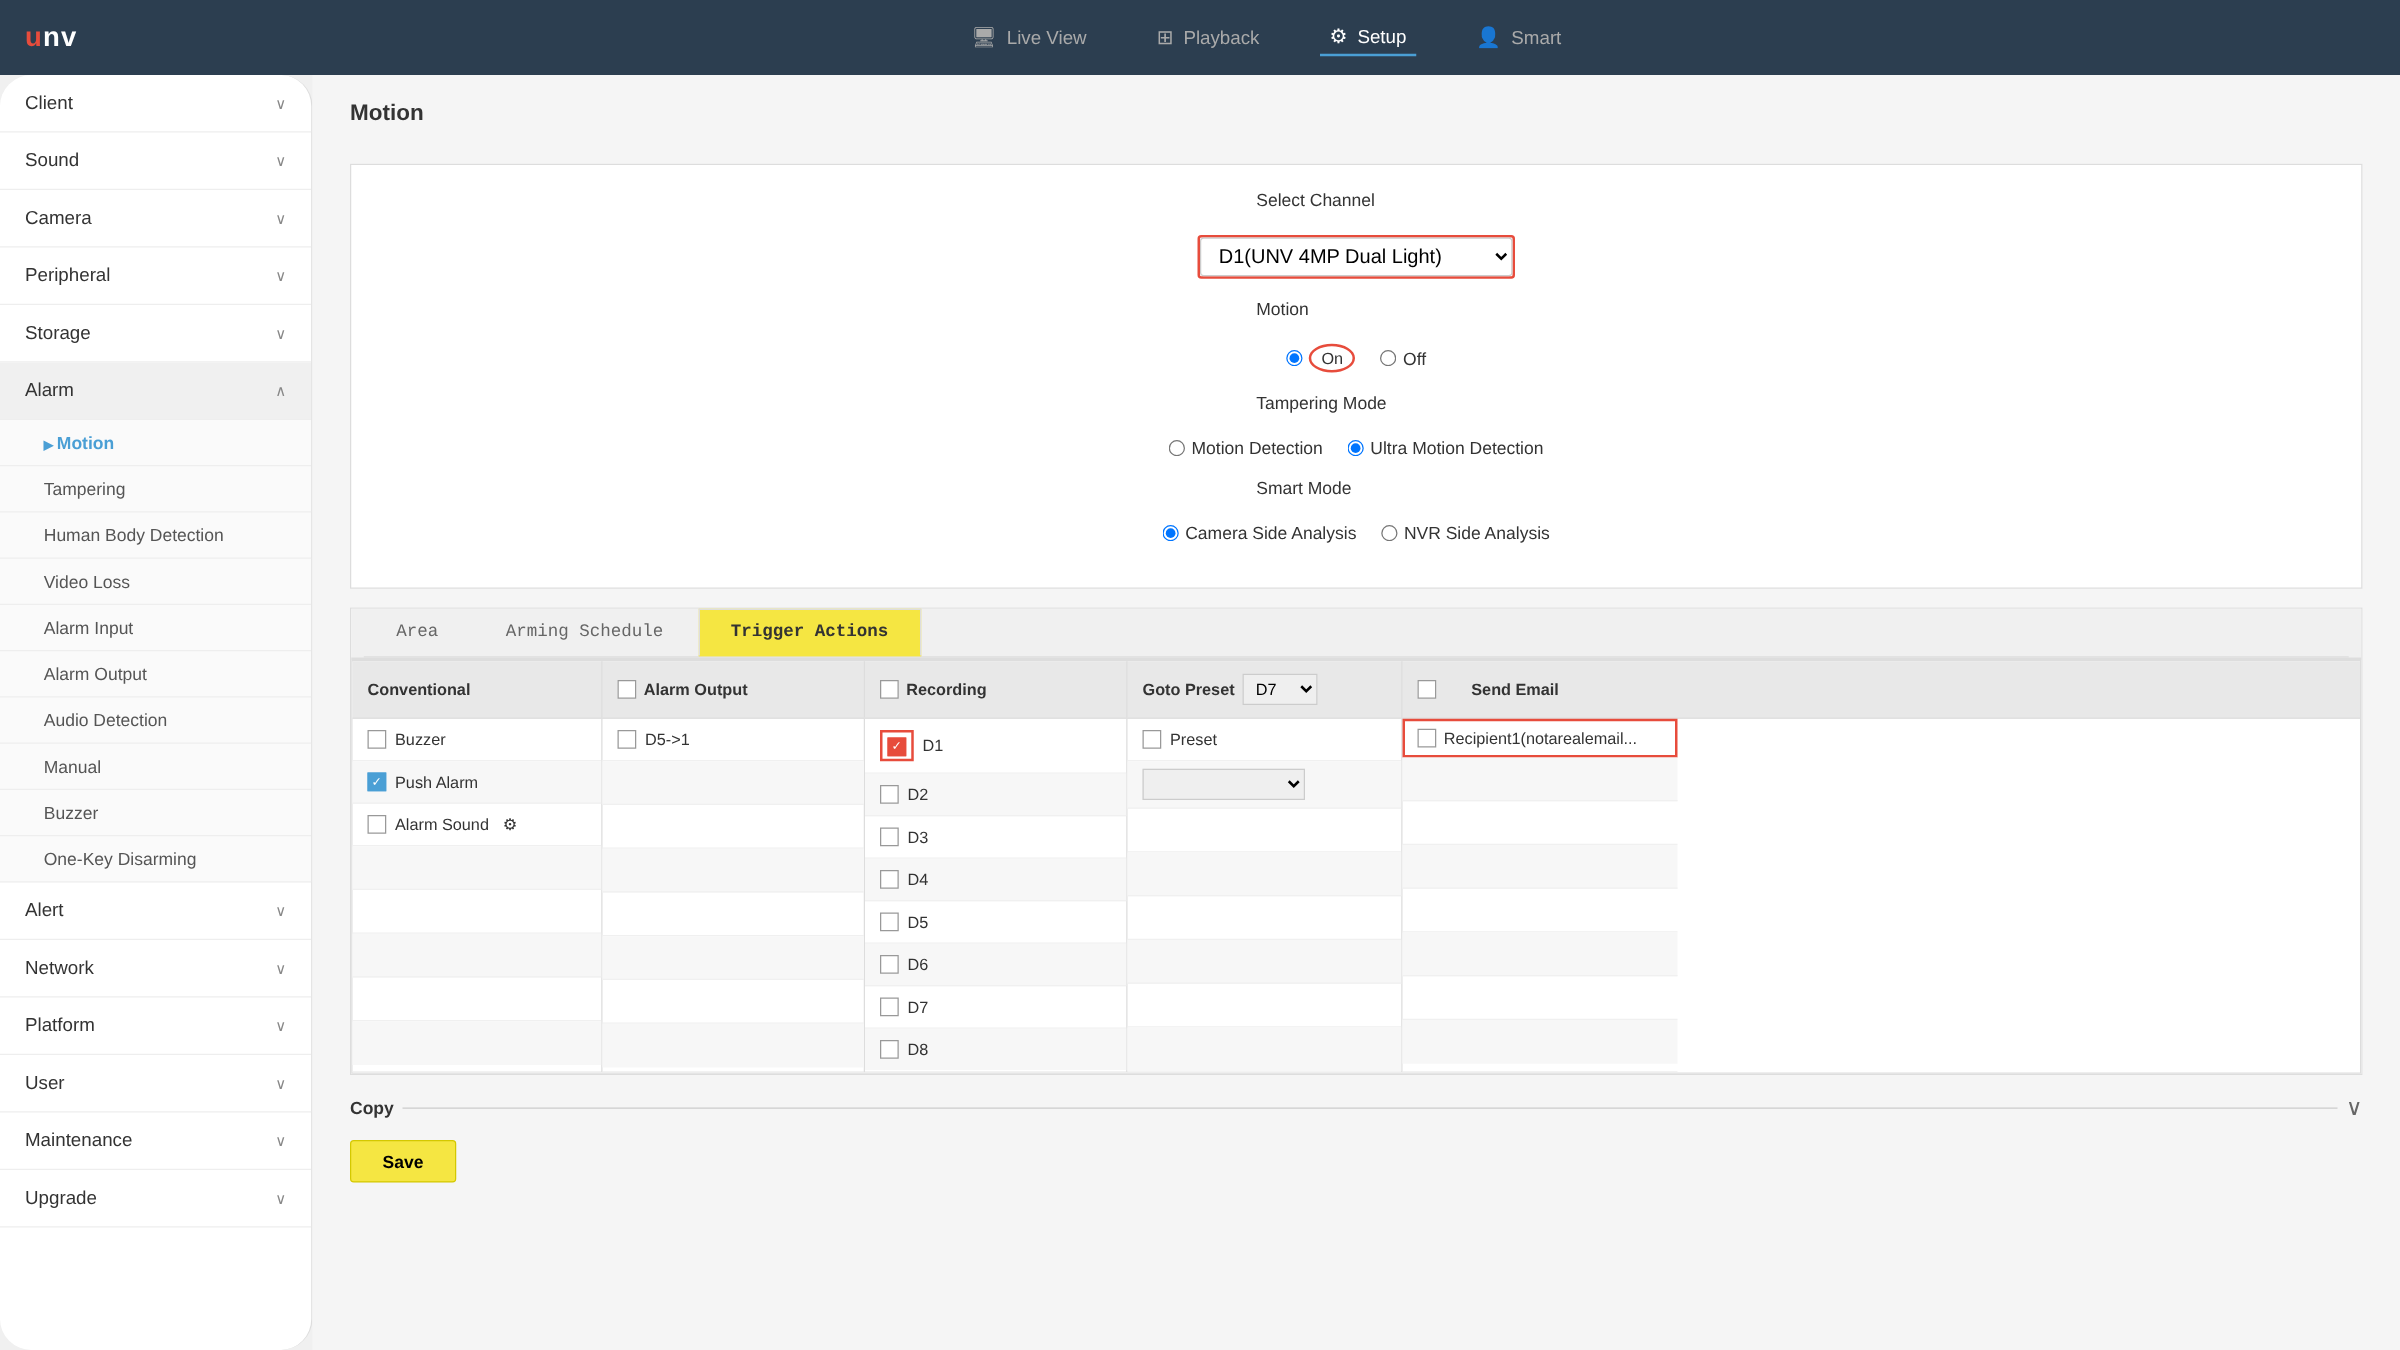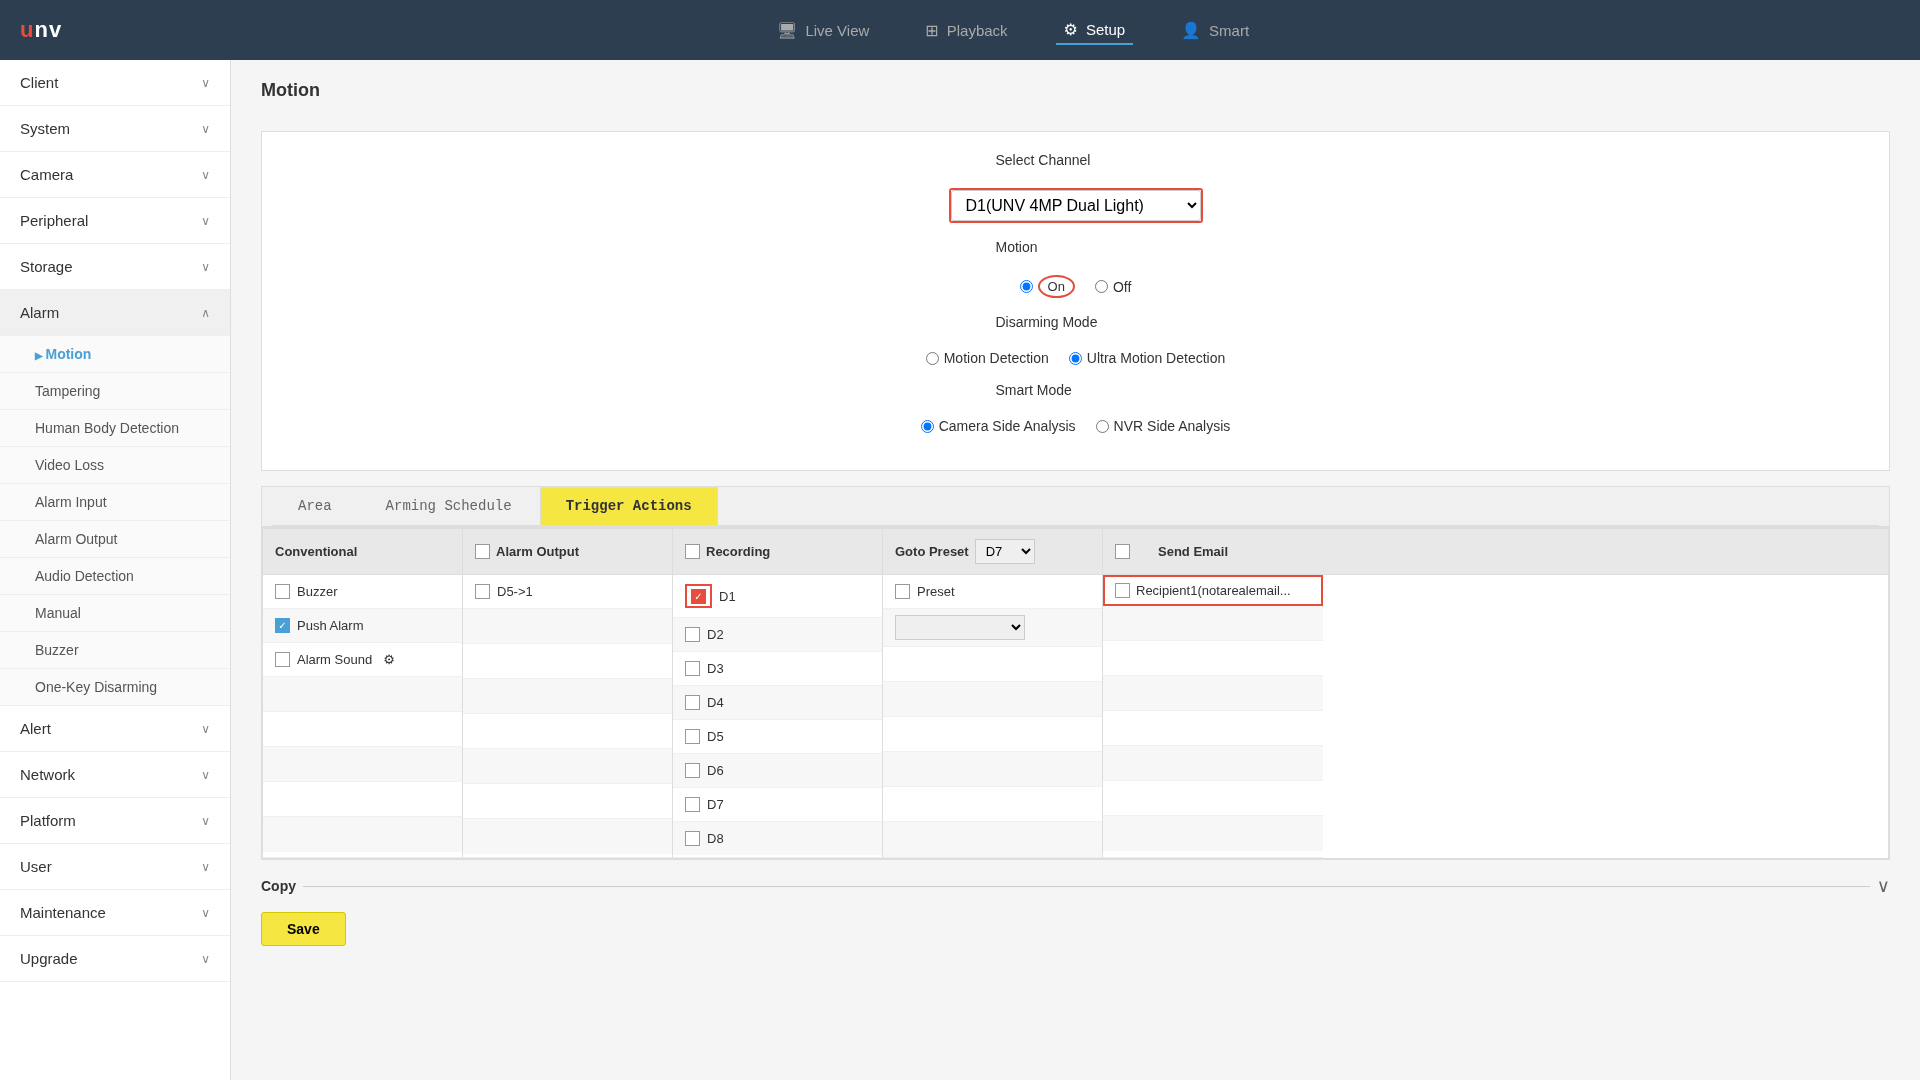--- a/index.html
+++ b/index.html
@@ -43,24 +43,25 @@
     .nav-item .nav-icon { font-size: 16px; }
 
     
     .layout {
       display: flex;
       height: calc(1080px - 60px);
     }
 
     
     .sidebar {
-      width: 231px;
+      width: 250px;
       background: #fff;
       border-right: 1px solid #ddd;
       overflow-y: auto;
+      border-radius: 25px;
     }
     .sidebar-item {
       display: flex;
       justify-content: space-between;
       align-items: center;
       padding: 14px 20px;
       cursor: pointer;
       font-size: 15px;
       border-bottom: 1px solid #eee;
     }
@@ -363,21 +364,21 @@
 
 <div class="layout">
 
   <div class="sidebar">
 
     <div class="sidebar-item">
       <span>Client</span>
       <span class="chevron">∨</span>
     </div>
     <div class="sidebar-item">
-      <span>System</span>
+      <span>Sound</span>
       <span class="chevron">∨</span>
     </div>
     <div class="sidebar-item">
       <span>Camera</span>
       <span class="chevron">∨</span>
     </div>
     <div class="sidebar-item">
       <span>Peripheral</span>
       <span class="chevron">∨</span>
     </div>
@@ -455,21 +456,21 @@
             <span class="on-off-circle">On</span>
           </label>
           <label class="radio-item">
             <input type="radio" name="motion" style="">
             <span>Off</span>
           </label>
         </div>
       </div>
 
       <div class="form-row">
-        <div class="form-label">Disarming Mode</div>
+        <div class="form-label">Tampering Mode</div>
         <div class="form-control radio-group">
           <label class="radio-item">
             <input type="radio" name="detmode" style="">
             <span>Motion Detection</span>
           </label>
           <label class="radio-item">
             <input type="radio" name="detmode" checked="" style="">
             <span>Ultra Motion Detection</span>
           </label>
         </div>

